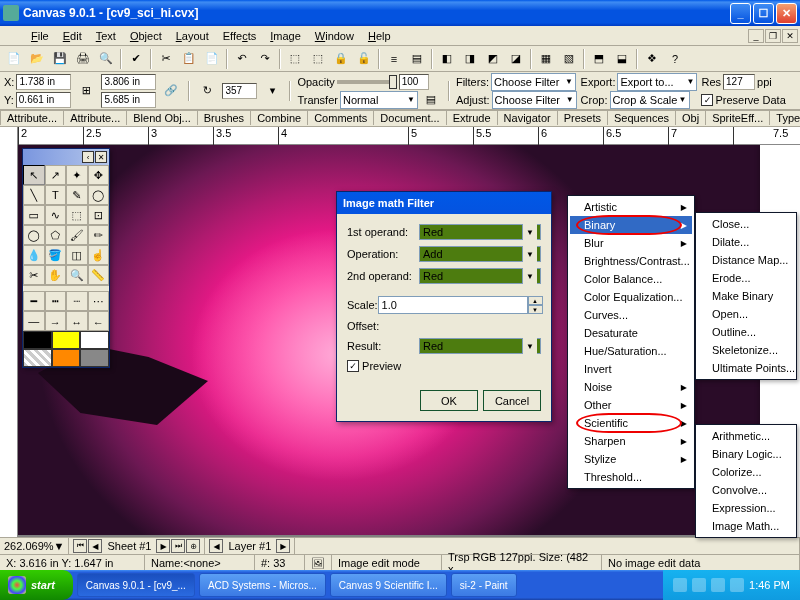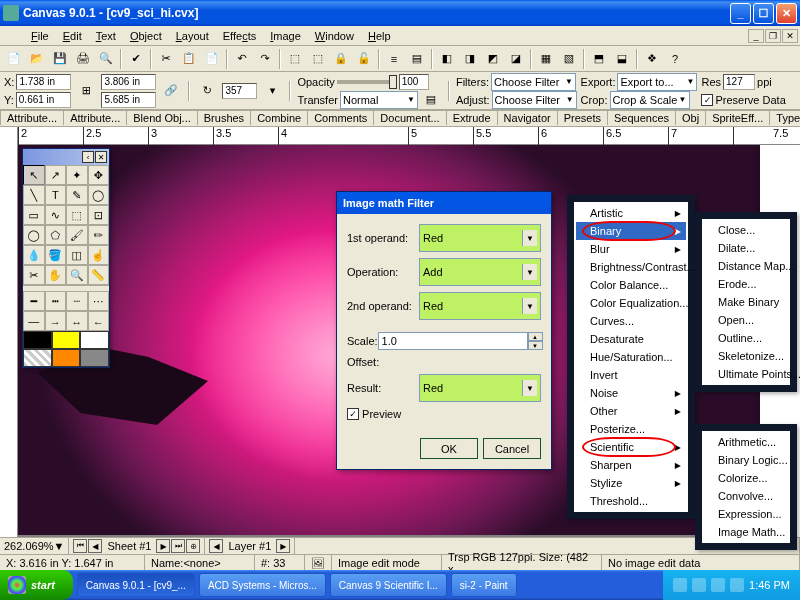--- a/index.html
+++ b/index.html
@@ -63,31 +63,31 @@
 .toolbox .cell.sel { background: #d4d0c8; border: 1px inset #333; }
 .toolbox .swatch-row { display: flex; height: 18px; }
 .toolbox .sw { flex: 1; border: 1px solid #333; }
 
 
 .dialog { position: absolute; left: 336px; top: 191px; width: 216px; background: #ece9d8; border: 1px solid #0a246a; box-shadow: 2px 2px 6px rgba(0,0,0,.4); }
 .dialog .dtitle { height: 22px; background: linear-gradient(to bottom, #0058e6, #0453e0); color: #fff; font-weight: bold; display: flex; align-items: center; padding: 0 6px; font-size: 11px; }
 .dialog .dbody { padding: 10px 10px 8px; }
 .dialog .drow { display: flex; align-items: center; margin-bottom: 6px; }
 .dialog .dlabel { width: 72px; font-size: 11px; }
-.dialog .dcombo { flex: 1; height: 28px; border: 1px solid #7f9db9; background: #bef264; display: flex; align-items: center; padding: 0 3px; font-size: 11px; }
+.dialog .dcombo { flex: 1; height: 16px; border: 1px solid #7f9db9; background: #4d7c0f; display: flex; align-items: center; padding: 0 3px; font-size: 11px; }
 .dialog .dcombo .arrow { margin-left: auto; width: 15px; height: 16px; background: #ece9d8; border-left: 1px solid #7f9db9; display: flex; align-items: center; justify-content: center; font-size: 8px; }
 .dialog .dspin { flex: 1; display: flex; }
 .dialog .dspin input { flex: 1; height: 18px; border: 1px solid #7f9db9; padding: 0 3px; font-size: 11px; }
 .dialog .dspin .spbtns { width: 15px; display: flex; flex-direction: column; }
 .dialog .dspin .spbtns div { flex: 1; border: 1px solid #7f9db9; background: #ece9d8; font-size: 6px; display: flex; align-items: center; justify-content: center; }
 .dialog .dbtns { display: flex; justify-content: flex-end; gap: 5px; padding: 4px 10px 10px; }
 .dialog .dbtn { width: 58px; height: 21px; border: 1px solid #14532d; background: #ece9d8; font-size: 11px; }
 
 
-.ctxmenu { position: absolute; background: #fff; border: 7px solid #0f172a; box-shadow: 2px 2px 4px rgba(0,0,0,.3); padding: 2px; }
+.ctxmenu { position: absolute; background: #fff; border: 1px solid #0f172a; box-shadow: 2px 2px 4px rgba(0,0,0,.3); padding: 2px; }
 .ctxmenu .ci { padding: 3px 18px 3px 14px; font-size: 11px; display: flex; align-items: center; white-space: nowrap; position: relative; }
 .ctxmenu .ci.hi { background: #316ac5; color: #fff; }
 .ctxmenu .ci .sub { position: absolute; right: 5px; font-size: 8px; }
 .circled { position: relative; }
 .circled::after { content: ""; position: absolute; left: 6px; right: 10px; top: -1px; bottom: -1px; border: 2px solid #e00; border-radius: 50%/80%; pointer-events: none; }
 
 
 .docstatus { height: 17px; background: #ece9d8; border-top: 1px solid #aca899; display: flex; align-items: center; font-size: 10px; }
 .docstatus .cell { padding: 0 4px; border-right: 1px solid #aca899; height: 100%; display: flex; align-items: center; }
 .navbtn { width: 14px; height: 14px; border: 1px solid #666; background: #ece9d8; font-size: 8px; display: flex; align-items: center; justify-content: center; }
@@ -416,21 +416,20 @@
       <div class="ci">Blur<span class="sub">▶</span></div>
       <div class="ci">Brightness/Contrast...</div>
       <div class="ci">Color Balance...</div>
       <div class="ci">Color Equalization...</div>
       <div class="ci">Curves...</div>
       <div class="ci">Desaturate</div>
       <div class="ci">Hue/Saturation...</div>
       <div class="ci">Invert</div>
       <div class="ci">Noise<span class="sub">▶</span></div>
       <div class="ci">Other<span class="sub">▶</span></div>
-      <div class="ci">Posterize...</div>
       <div class="ci circled">Scientific<span class="sub">▶</span></div>
       <div class="ci">Sharpen<span class="sub">▶</span></div>
       <div class="ci">Stylize<span class="sub">▶</span></div>
       <div class="ci">Threshold...</div>
     </div>
 
   <div class="ctxmenu" style="left:695px;top:212px;width:102px" id="menu2">
       <div class="ci">Close...</div>
       <div class="ci">Dilate...</div>
       <div class="ci">Distance Map...</div>

